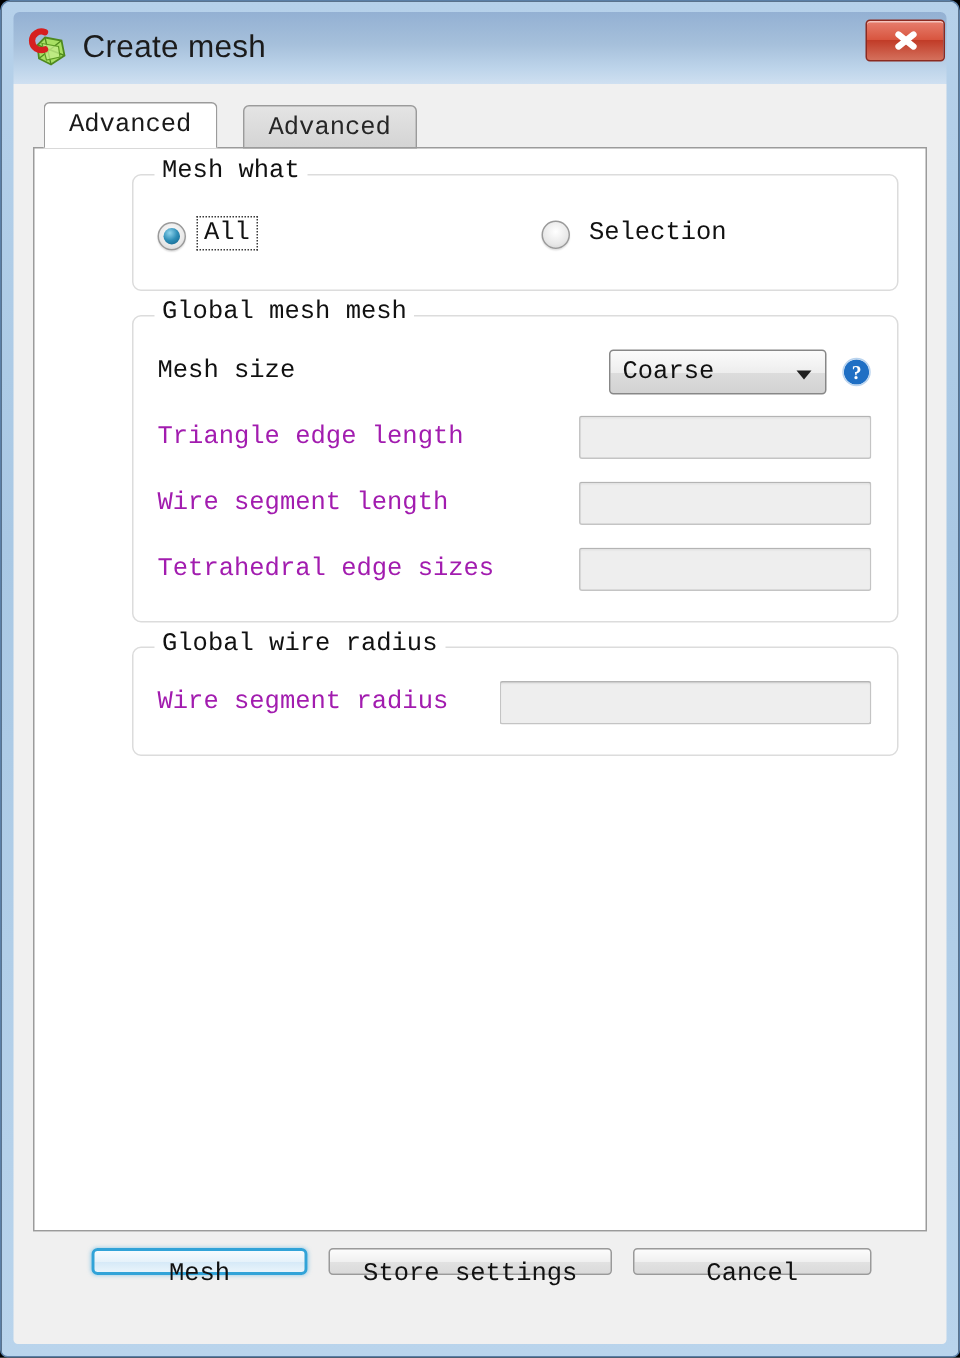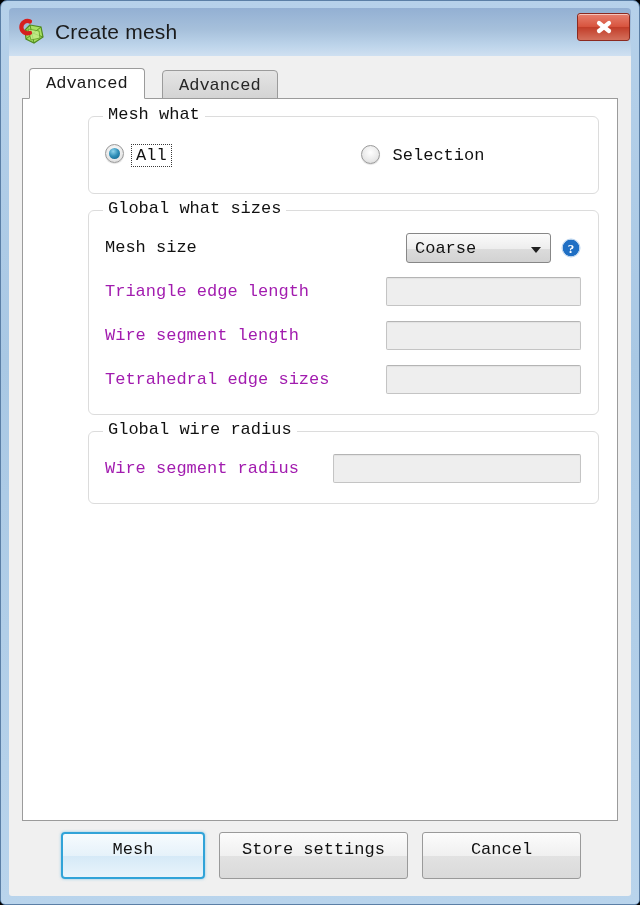--- a/index.html
+++ b/index.html
@@ -147,21 +147,21 @@
 
   
   #radio-row {
     display: flex;
     align-items: center;
     height: 76px;
     padding: 0 0 0 16px;
   }
   .radio-item {
     display: flex;
-    align-items: flex-start;
+    align-items: flex-end;
     cursor: pointer;
   }
   .radio-item.second { margin-left: 189px; }
   .radio-dot {
     width: 19px;
     height: 19px;
     border-radius: 50%;
     box-sizing: border-box;
     border: 1px solid #9a9a9a;
     background: radial-gradient(circle at 50% 38%, #ffffff 0%, #e8e8e8 62%, #cfcfcf 100%);
@@ -264,21 +264,21 @@
   
   #footer {
     position: relative;
     height: 48px;
     padding-top: 10px;
     box-sizing: border-box;
   }
   .btn {
     position: absolute;
     top: 11px;
-    height: 47px;
+    height: 18px;
     box-sizing: border-box;
     font-family: "Liberation Mono", monospace;
     font-size: 17px;
     color: #111111;
     background: linear-gradient(180deg, #fcfcfc 0%, #f0f0f0 50%, #e2e2e2 51%, #dadada 100%);
     border: 1px solid #9a9a9a;
     border-radius: 3px;
     cursor: pointer;
     white-space: nowrap;
     line-height: 33px;
@@ -347,21 +347,21 @@
 
           <div class="radio-item second">
             <span class="radio-dot"></span>
             <span class="radio-label">Selection</span>
           </div>
 
         </div>
       </div>
 
       <div class="groupbox">
-        <div class="group-title">Global what sizes</div>
+        <div class="group-title">Global mesh mesh</div>
 
         <div class="form-body">
 
           <div class="form-row">
             <span class="field-label">Mesh size</span>
             <span class="spacer"></span>
 
             <div class="combobox">
               <span class="combo-value">Coarse</span>
               <span class="combo-arrow"></span>

